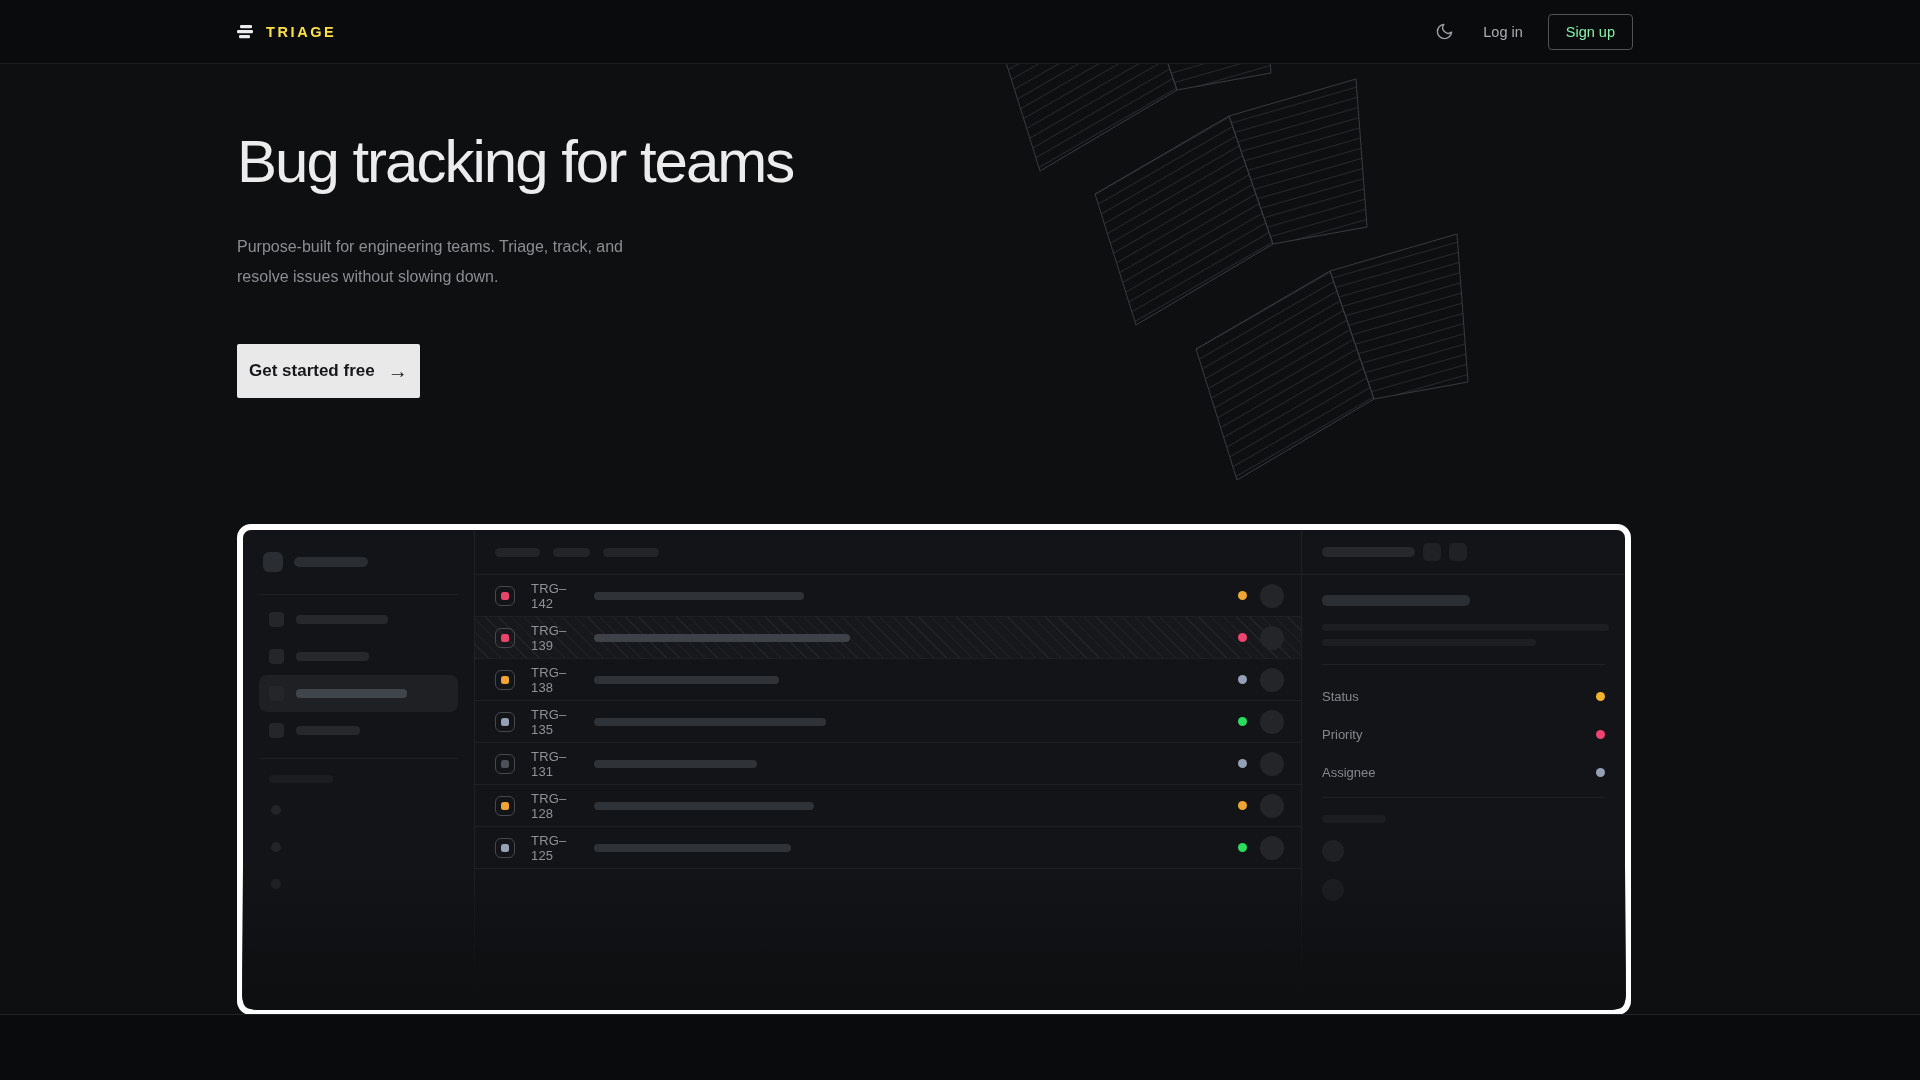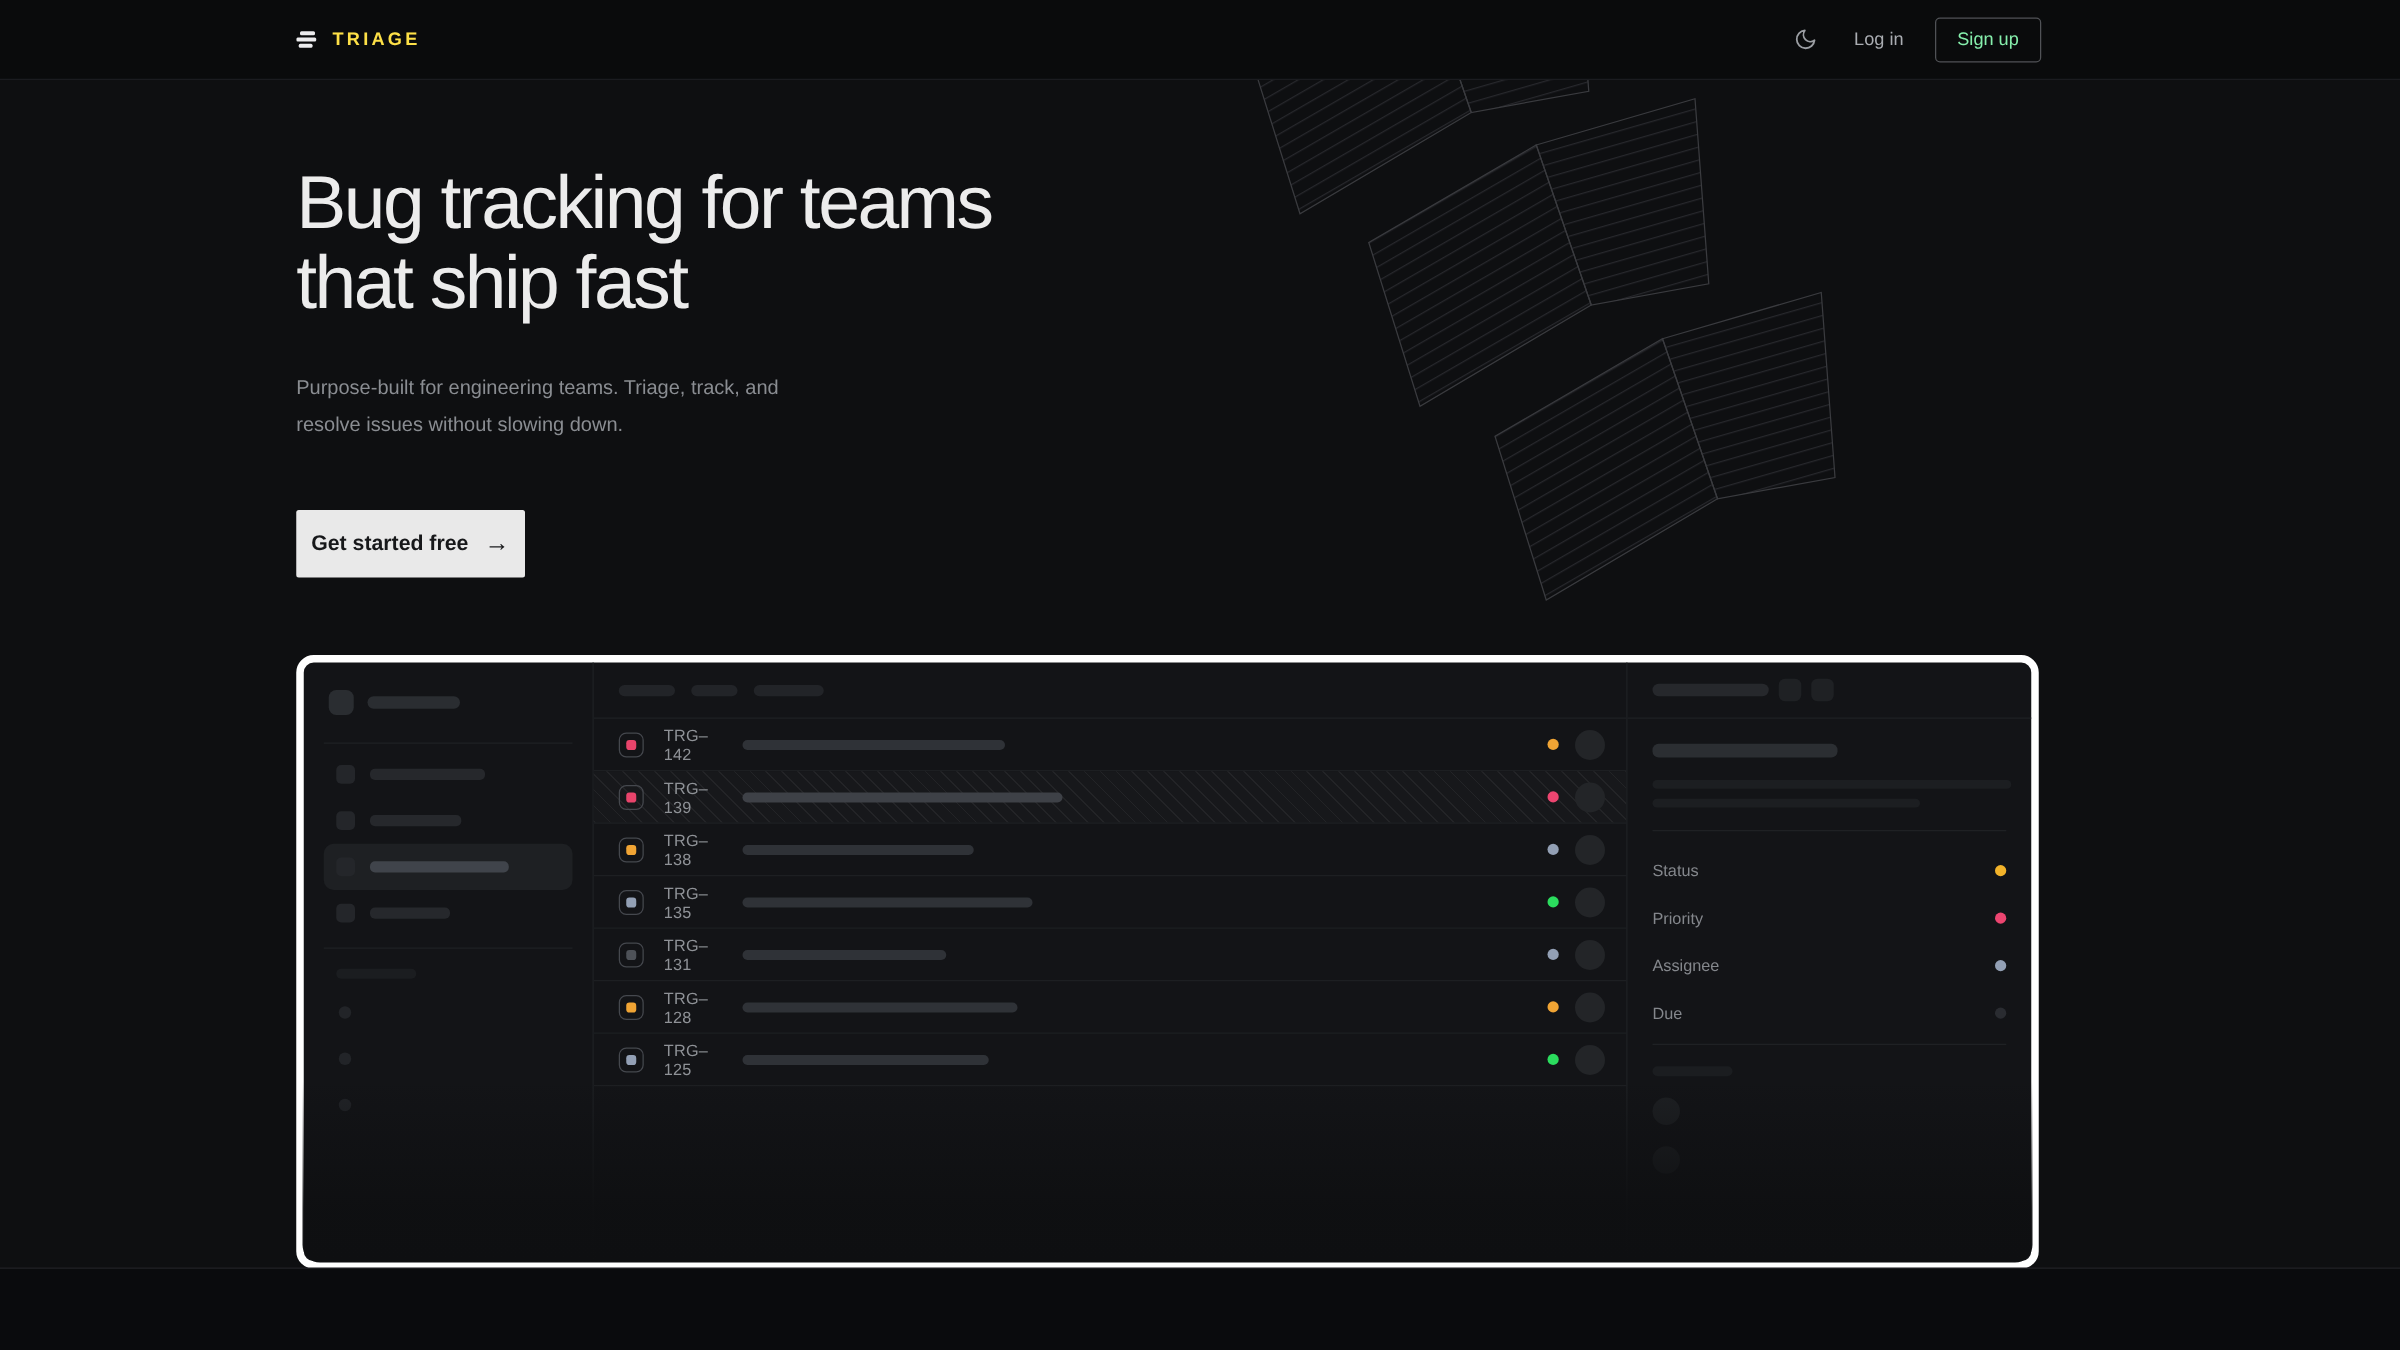--- a/index.html
+++ b/index.html
@@ -154,21 +154,21 @@
       <polygon points="95,130 229,52 273,180 136,261" fill="url(#hA)" stroke="#3a3b3f" stroke-width="1"></polygon>
       <polygon points="229,52 356,15 367,163 273,180" fill="url(#hB)" stroke="#3a3b3f" stroke-width="1"></polygon>
     </g>
     <g transform="translate(101,155)">
       <polygon points="95,130 229,52 273,180 136,261" fill="url(#hA)" stroke="#3a3b3f" stroke-width="1"></polygon>
       <polygon points="229,52 356,15 367,163 273,180" fill="url(#hB)" stroke="#3a3b3f" stroke-width="1"></polygon>
     </g>
   </svg>
 
   <div class="hero-copy">
-    <h1><span>Bug tracking for teams</span><br><span>that ship fast</span></h1>
+    <h1><span>Bug tracking for teams</span><br></h1>
     <p class="hero-sub"><span>Purpose-built for engineering teams. Triage, track, and</span><br><span>resolve issues without slowing down.</span></p>
     <button class="cta">
       <span>Get started free</span>
       <span class="arrow">→</span>
     </button>
   </div>
 
   <div class="mockup">
 
     <aside class="mk-sidebar">
@@ -300,24 +300,20 @@
             <span class="mk-dot" style="background-color: rgb(242, 179, 42);"></span>
           </div>
           <div class="dt-field">
             <span class="lbl">Priority</span>
             <span class="mk-dot" style="background-color: rgb(236, 69, 112);"></span>
           </div>
           <div class="dt-field">
             <span class="lbl">Assignee</span>
             <span class="mk-dot" style="background-color: rgb(147, 160, 181);"></span>
           </div>
-          <div class="dt-field">
-            <span class="lbl">Due</span>
-            <span class="mk-dot" style="background-color: rgb(42, 44, 49);"></span>
-          </div>
         </div>
         <hr class="dt-div">
         <div class="dt-label-sk"></div>
         <div class="dt-circ"></div>
         <div class="dt-circ"></div>
       </div>
     </aside>
 
     <div class="mk-fade"></div>
   </div>

